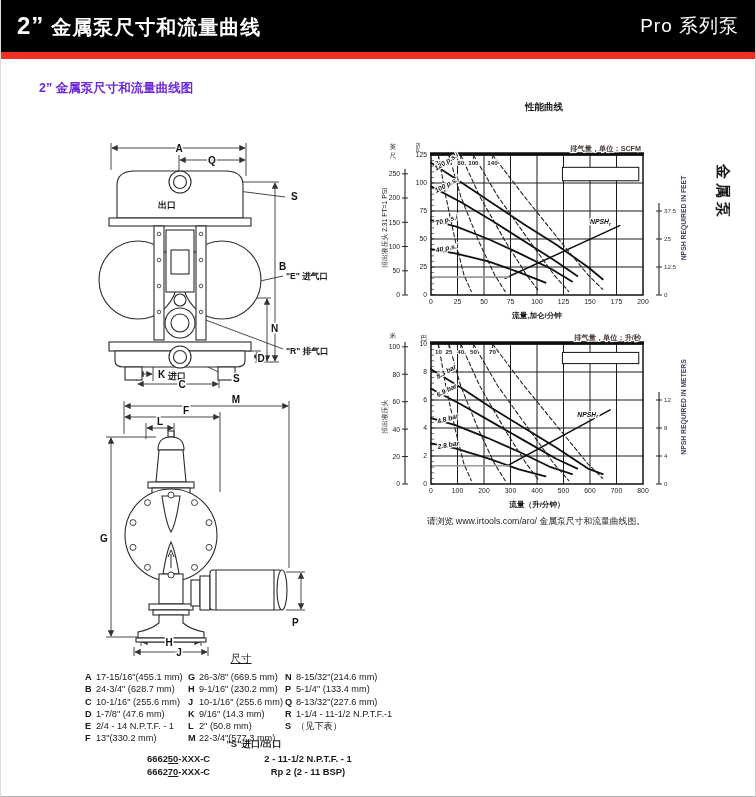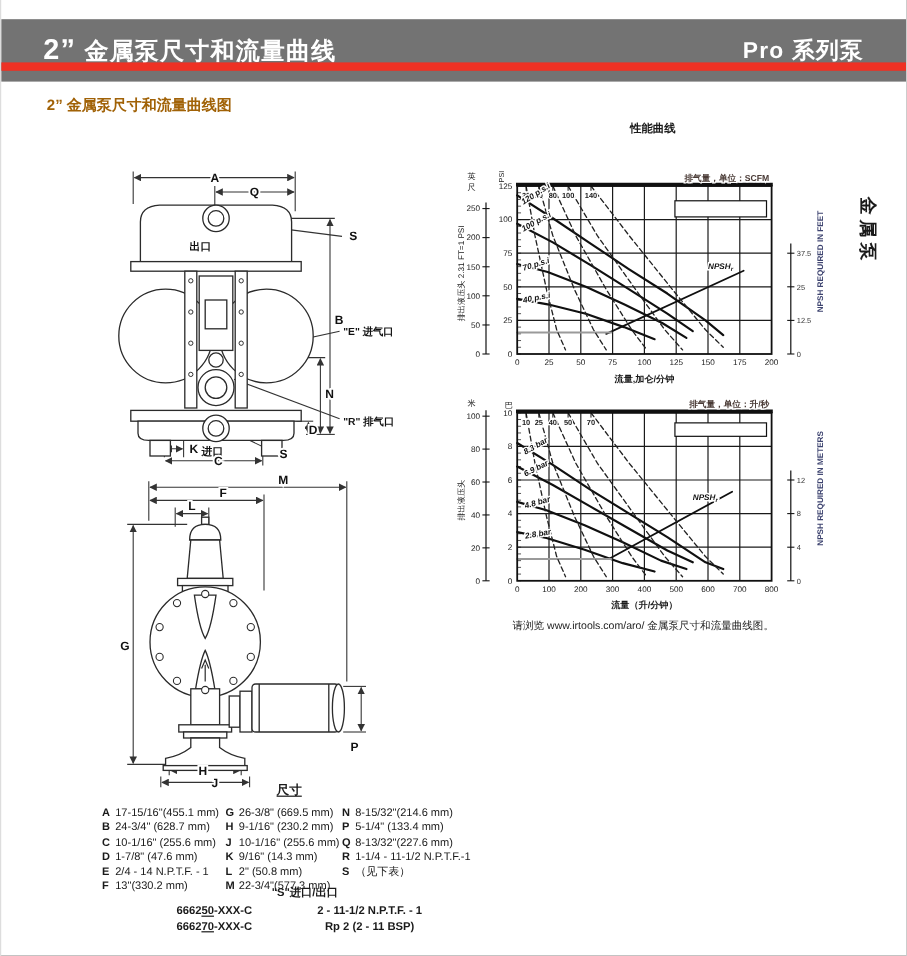--- a/index.html
+++ b/index.html
@@ -1,41 +1,41 @@
 <!DOCTYPE html>
 <html><head>
 <meta charset="utf-8">
 <style>
   html,body{margin:0;padding:0;background:#fff;}
   .page{position:relative;width:756px;height:797px;background:#fff;overflow:hidden;
         font-family:"Liberation Sans",sans-serif;color:#1a1a1a;
         border-right:1px solid #ccc;border-bottom:1px solid #b5b5b5;border-left:1px solid #ddd;box-sizing:border-box;}
-  .hdr{position:absolute;left:0;top:16px;width:100%;height:52px;background:#737373;color:#fff;
-       display:flex;align-items:center;justify-content:space-between;padding:0 35px;box-sizing:border-box;}
+  .hdr{position:absolute;left:0;top:0;width:100%;height:52px;background:#000000;color:#fff;
+       display:flex;align-items:center;justify-content:space-between;padding:0 16px;box-sizing:border-box;}
   .hdr-title{font-size:20px;font-weight:bold;letter-spacing:1px;}
   .hdr-size{font-size:24px;margin-right:7px;}
-  .hdr-right{font-size:19px;font-weight:bold;letter-spacing:1px;}
+  .hdr-right{font-size:19px;font-weight:normal;letter-spacing:1px;}
   .redbar{position:absolute;left:0;top:52px;width:100%;height:7px;background:#ee3124;}
-  .subtitle{position:absolute;left:38px;top:80px;color:#a16207;font-weight:bold;font-size:12.5px;}
+  .subtitle{position:absolute;left:38px;top:80px;color:#6d28d9;font-weight:bold;font-size:12.5px;}
   .side-tab{position:absolute;left:712px;top:164px;writing-mode:vertical-rl;text-orientation:sideways;
             font-weight:bold;font-size:15px;letter-spacing:4px;}
   .perf-h{position:absolute;left:388px;top:101px;width:310px;text-align:center;font-size:9.5px;font-weight:600;}
   .perf-m{position:absolute;left:380px;top:121px;width:310px;text-align:center;font-size:8.8px;}
   .chart{position:absolute;left:380px;overflow:visible;}
   #chart1{top:139px;}
   #chart2{top:328px;}
   .note{position:absolute;left:380px;top:516px;width:310px;text-align:center;font-size:8.8px;}
   svg text{font-family:"Liberation Sans",sans-serif;}
   .fv{position:absolute;left:78px;top:130px;overflow:visible;}
   .sv{position:absolute;left:95px;top:392px;overflow:visible;}
   .dimtxt{font-size:10px;font-weight:600;fill:#111;paint-order:stroke;stroke:#fff;stroke-width:3px;}
   .cntxt{font-size:9px;font-weight:600;fill:#111;paint-order:stroke;stroke:#fff;stroke-width:2.5px;}
   .sm{font-size:8.6px;}
   .dims{position:absolute;left:84px;top:652px;width:320px;}
-  .dims-title{text-align:center;font-weight:bold;font-size:10.5px;text-decoration:underline;margin:0 0 5px 36px;width:240px;}
+  .dims-title{text-align:center;font-weight:normal;font-size:10.5px;text-decoration:underline;margin:0 0 5px 36px;width:240px;}
   .dims-cols{display:flex;}
   .dim-col{font-size:9.2px;line-height:12.3px;white-space:nowrap;}
   .dim-col:nth-child(1){width:103px;}
   .dim-col:nth-child(2){width:97px;}
   .dim-letter{display:inline-block;width:11px;font-weight:600;}
   .sport{position:absolute;left:128px;top:738px;width:250px;font-size:9.4px;}
   .sport-title{text-align:center;font-weight:600;margin-bottom:2px;}
   .sport-row{display:flex;line-height:12.6px;justify-content:space-between;}
   .sport-model{width:108px;padding-left:18px;font-weight:600;box-sizing:border-box;}
   .sport-val{flex:1;text-align:center;font-weight:600;}

